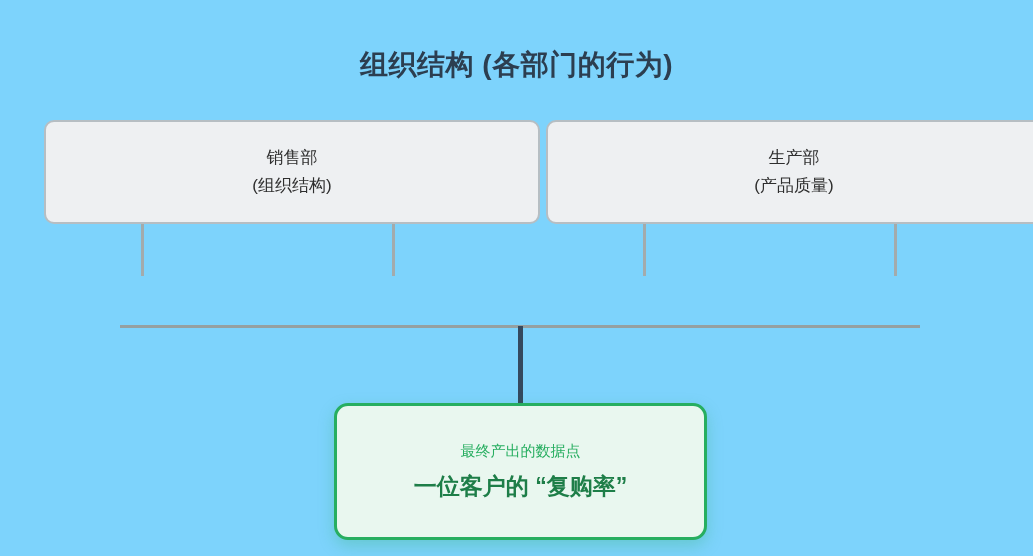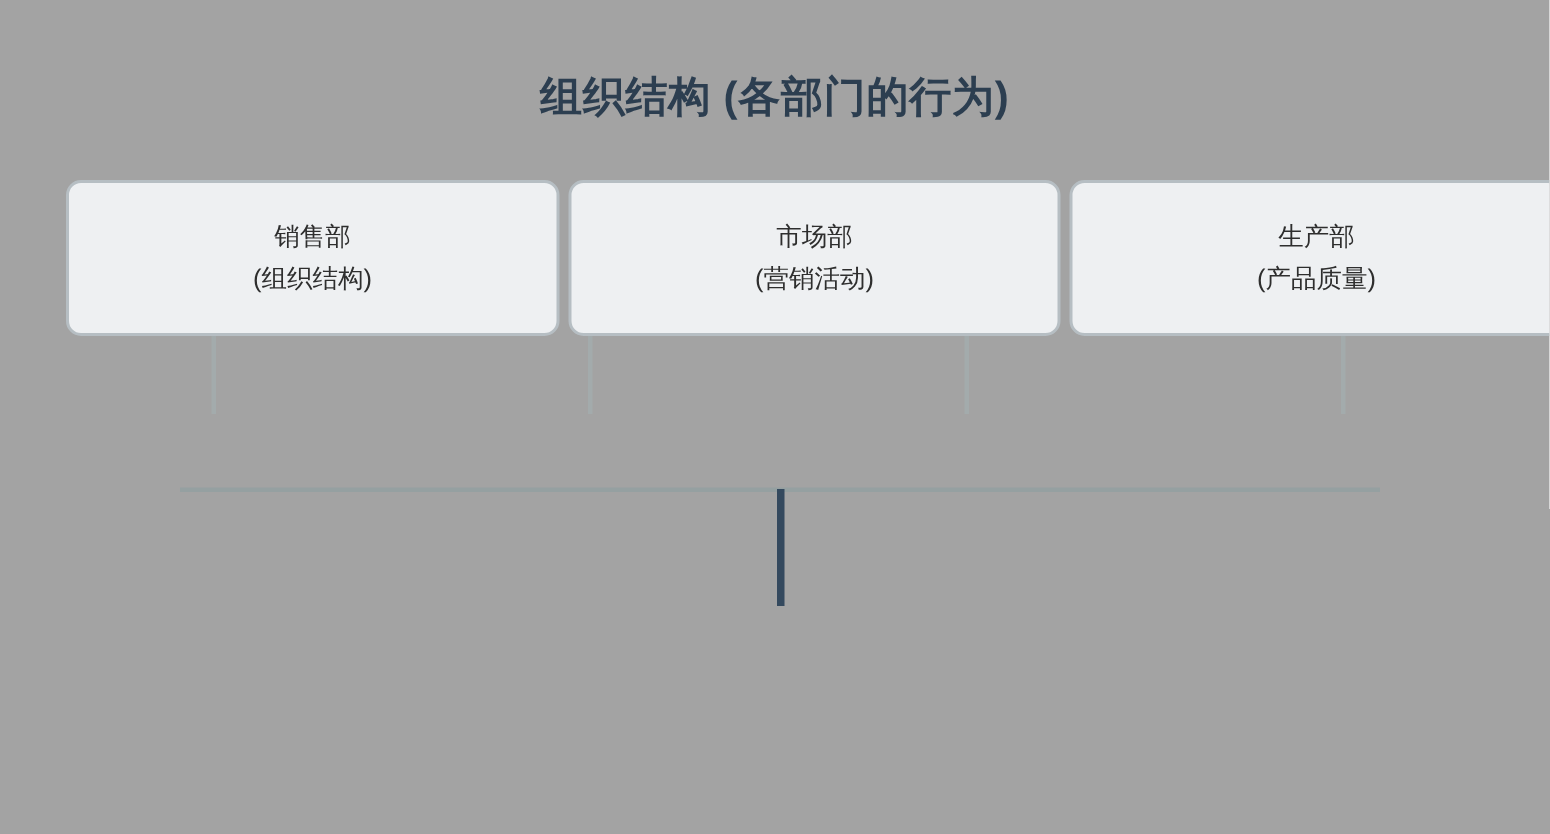--- a/index.html
+++ b/index.html
@@ -4,21 +4,21 @@
 <style>
   html, body {
     margin: 0;
     padding: 0;
     background: #ffffff;
   }
   .canvas {
     position: relative;
     width: 1033px;
     height: 556px;
-    background: #a3a3a3;
+    background: #7dd3fc;
     font-family: "Liberation Sans", "DejaVu Sans", sans-serif;
     overflow: hidden;
   }
   .title {
     position: absolute;
     top: 46px;
     left: 0;
     width: 100%;
     text-align: center;
     font-size: 28px;
@@ -118,24 +118,20 @@
 <div class="canvas">
 
   <div class="title">组织结构 (各部门的行为)</div>
 
   <div class="dept-row">
     <div class="dept-box">
       <div>销售部</div>
       <div>(组织结构)</div>
     </div>
     <div class="dept-box">
-      <div>市场部</div>
-      <div>(营销活动)</div>
-    </div>
-    <div class="dept-box">
       <div>生产部</div>
       <div>(产品质量)</div>
     </div>
   </div>
 
   <div class="stub-row">
     <div class="stub-cell">
       <div class="stub"></div>
     </div>
     <div class="stub-cell">
@@ -146,14 +142,18 @@
     </div>
     <div class="stub-cell">
       <div class="stub"></div>
     </div>
   </div>
 
   <div class="bus"></div>
 
   <div class="trunk"></div>
 
+  <div class="output-box">
+    <div class="output-caption">最终产出的数据点</div>
+    <div class="output-label">一位客户的 “复购率”</div>
+  </div>
 
 </div>
 
 </body></html>

